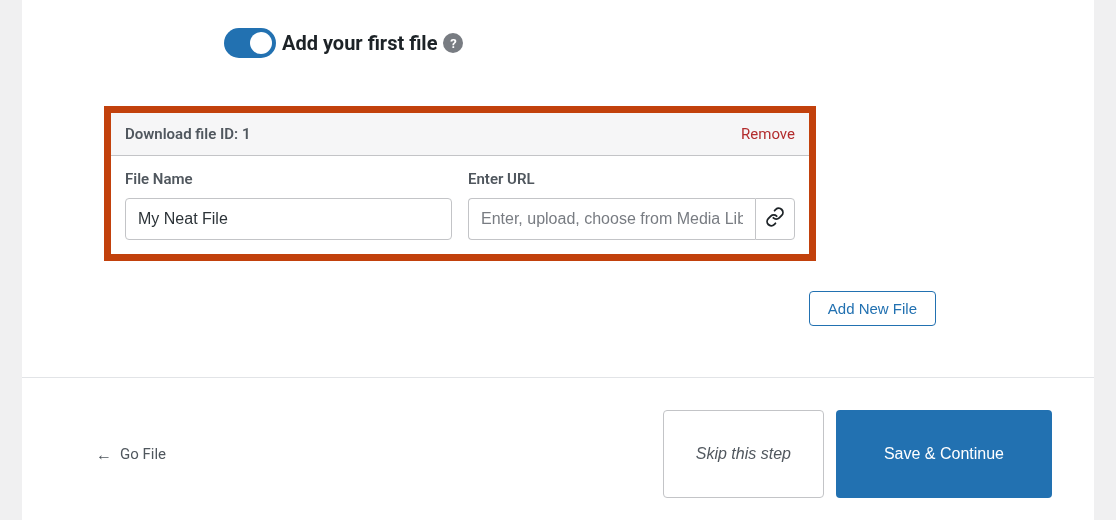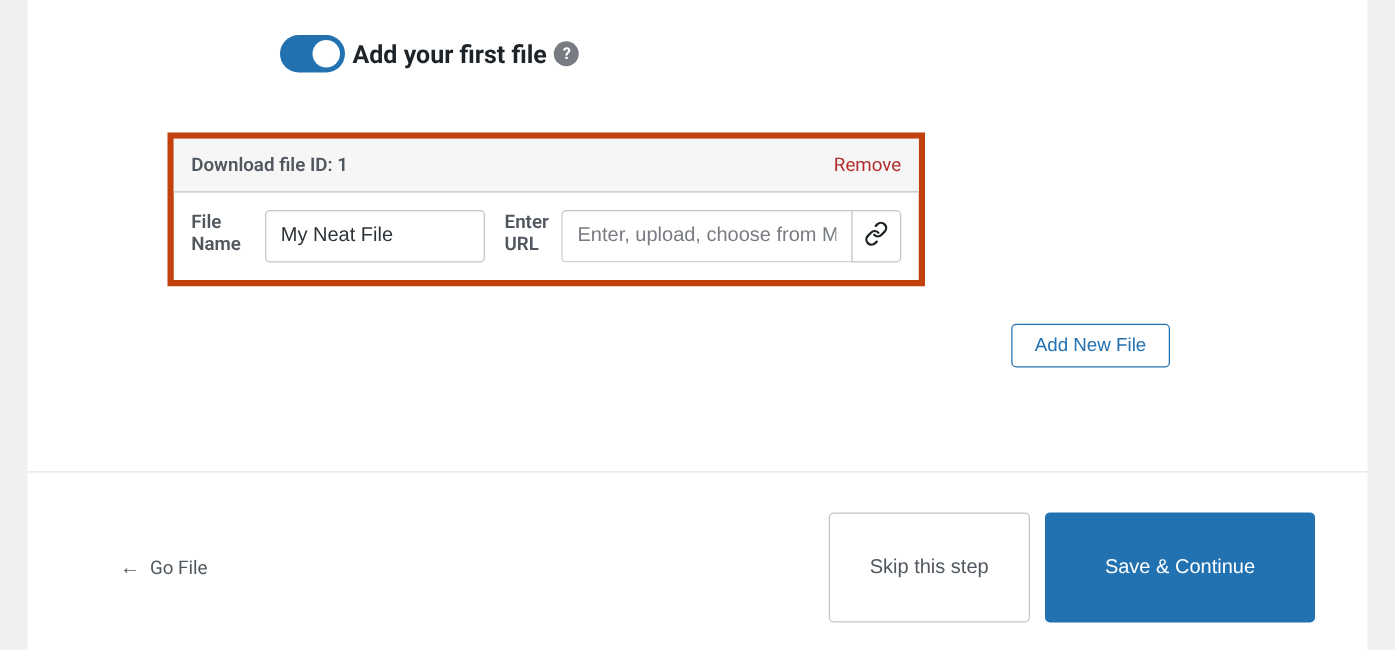--- a/index.html
+++ b/index.html
@@ -58,23 +58,23 @@
       color: #fff;
       display: flex;
       align-items: center;
       justify-content: center;
       font-size: 13px;
       font-weight: 700;
       cursor: pointer;
       flex-shrink: 0;
     }
     .file-box {
-      margin-left: 112px;
-      width: 606px;
-      border: 5px solid #c2410c;
+      margin-left: 82px;
+      width: 712px;
+      border: 7px solid #c2410c;
     }
     .file-box-header {
       background: #f6f6f7;
       border-bottom: 1px solid #c3c4c7;
       padding: 12px 14px;
       display: flex;
       justify-content: space-between;
       align-items: center;
     }
     .file-id-label {
@@ -88,21 +88,21 @@
       cursor: pointer;
     }
     .file-box-body {
       padding: 14px;
       display: flex;
       gap: 16px;
     }
     .field-col {
       flex: 1;
       display: flex;
-      flex-direction: row;
+      flex-direction: column;
       gap: 10px;
     }
     .field-label {
       font-size: 15px;
       font-weight: 600;
       color: #50575e;
     }
     .text-input {
       width: 100%;
       height: 42px;
@@ -193,20 +193,21 @@
       gap: 12px;
     }
     .skip-btn {
       border: 1px solid #c3c4c7;
       background: #fff;
       color: #50575e;
       font-size: 16px;
       padding: 34px 32px;
       border-radius: 4px;
       cursor: pointer;
+      font-style: italic;
     }
     .save-btn {
       border: none;
       background: #2271b1;
       color: #fff;
       font-size: 16px;
       font-weight: 500;
       padding: 16px 48px;
       border-radius: 4px;
       cursor: pointer;

